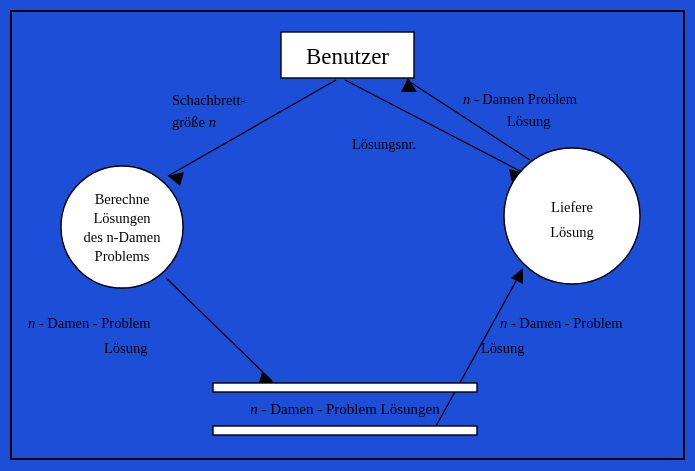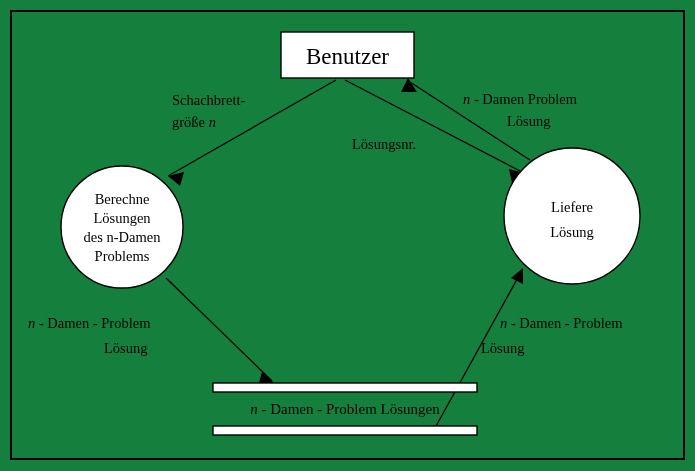--- a/index.html
+++ b/index.html
@@ -4,21 +4,21 @@
 <style>
   html, body {
     margin: 0;
     padding: 0;
     background: #ffffff;
   }
   #page {
     position: relative;
     width: 695px;
     height: 471px;
-    background: #15803d;
+    background: #1d4ed8;
     overflow: hidden;
     font-family: "Liberation Serif", "DejaVu Serif", serif;
   }
   #diagram-svg {
     position: absolute;
     left: 0;
     top: 0;
     width: 695px;
     height: 471px;
   }

